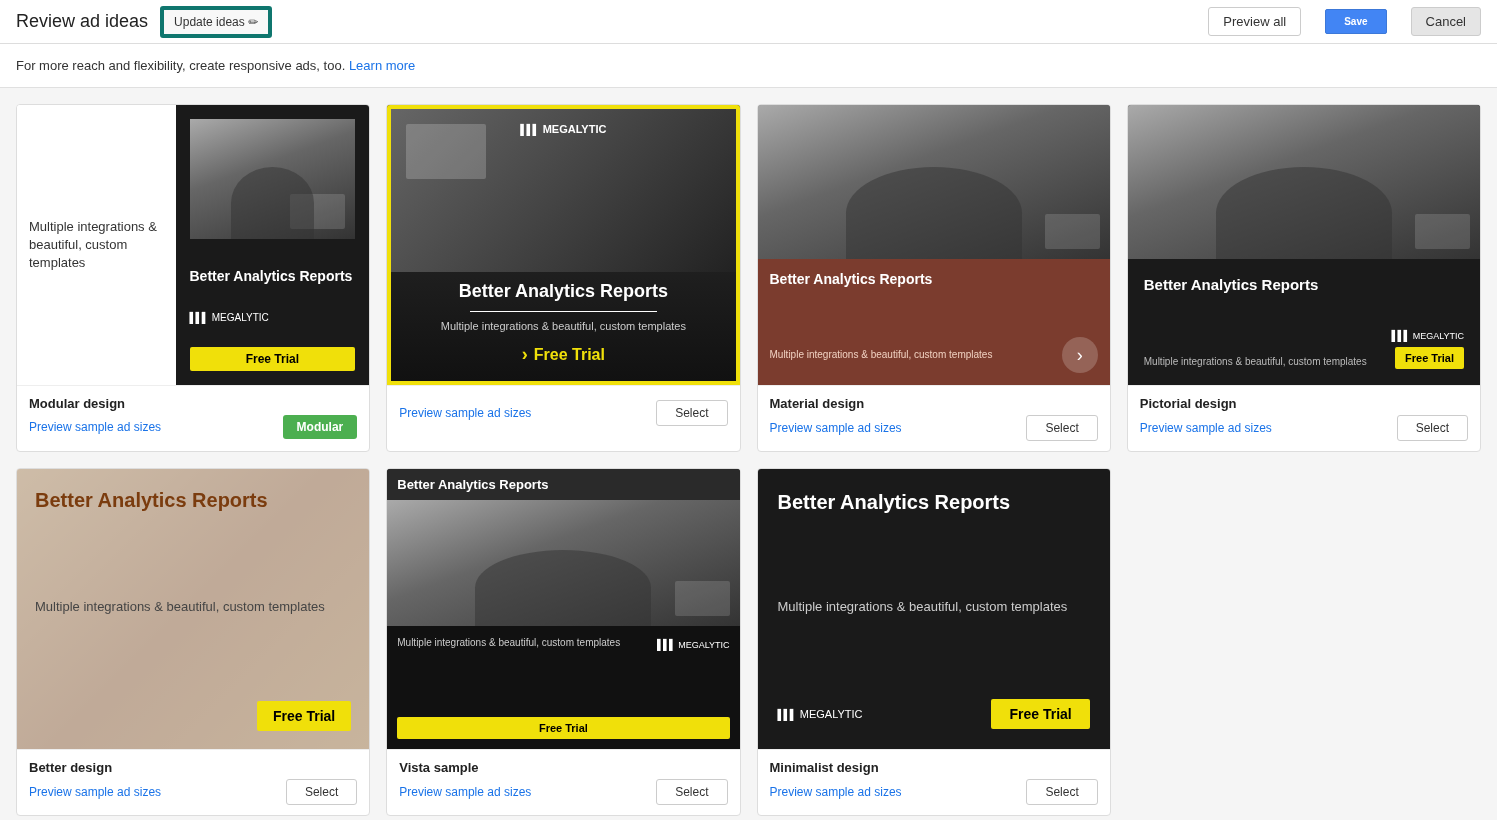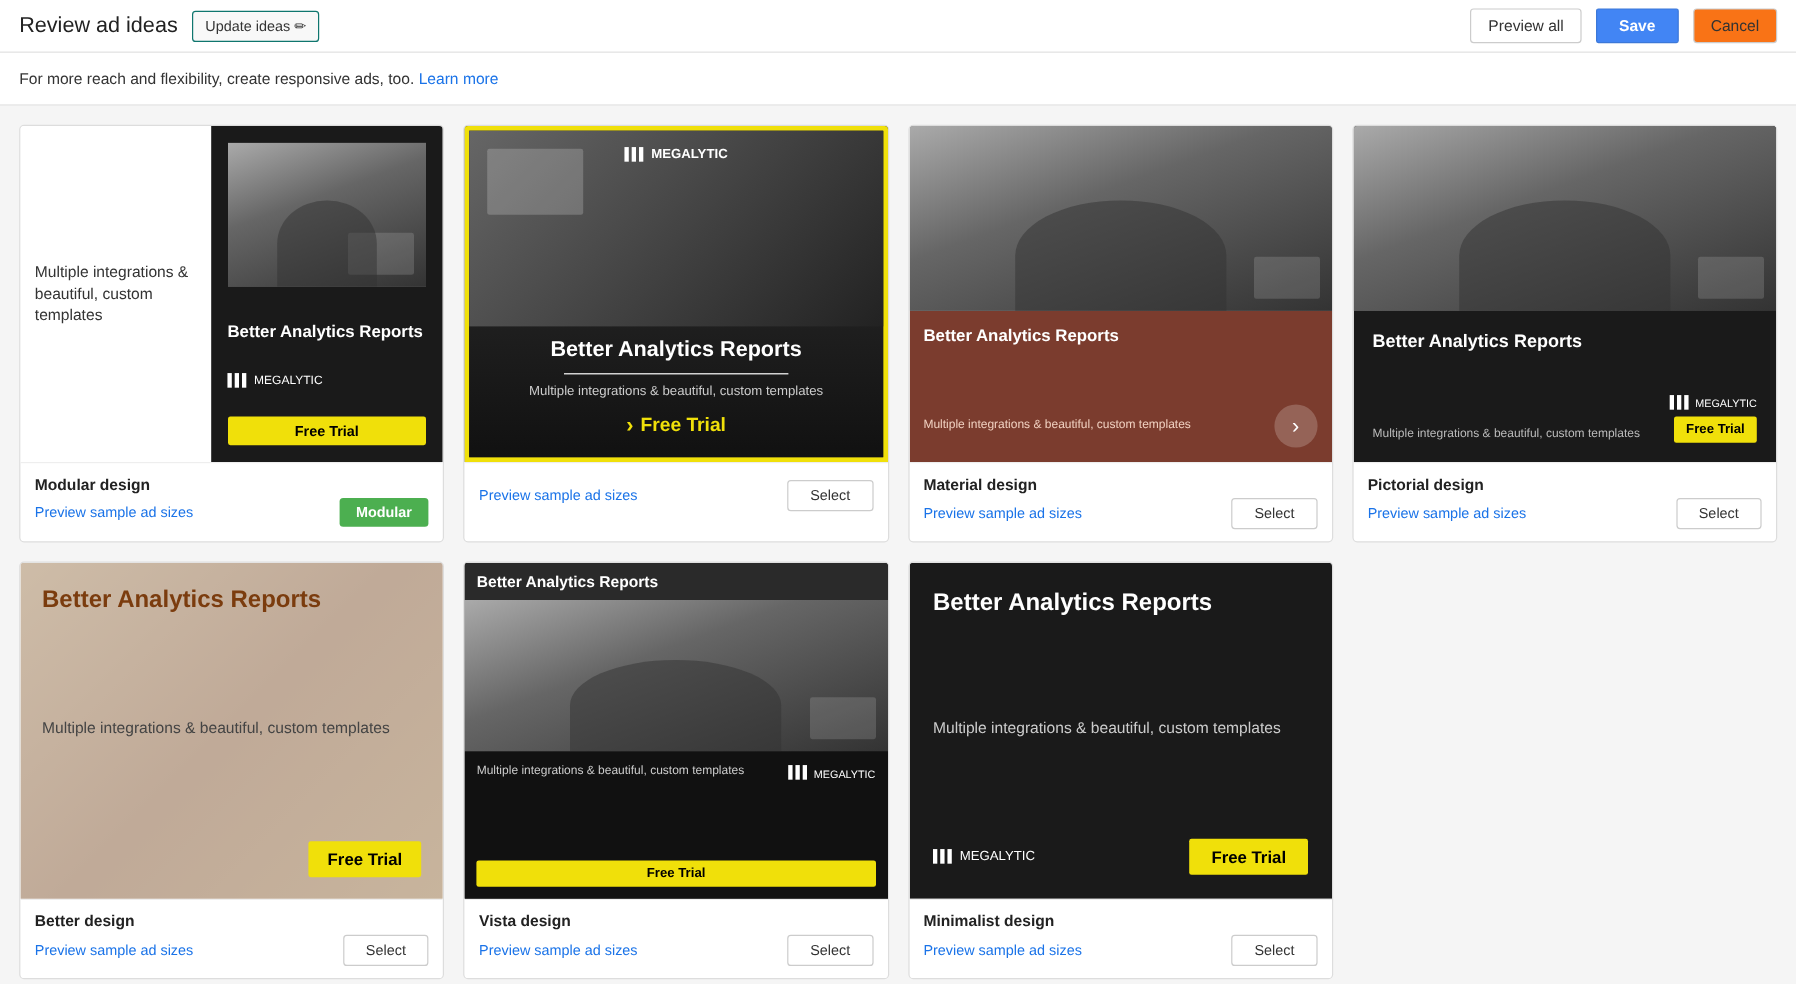--- a/index.html
+++ b/index.html
@@ -11,51 +11,51 @@
       align-items: center;
       justify-content: space-between;
       background: #fff;
       border-bottom: 1px solid #ddd;
       padding: 10px 16px;
       height: 44px;
     }
     .header-left { display: flex; align-items: center; gap: 12px; }
     .header-title { font-size: 18px; font-weight: 400; color: #222; }
     .update-ideas-btn {
-      border: 1px solid #0f766e;
+      border: 4px solid #0f766e;
       background: #f8f8f8;
       border-radius: 3px;
       padding: 5px 10px;
       font-size: 12px;
       cursor: pointer;
       color: #333;
     }
-    .header-right { display: flex; align-items: center; gap: 12px; }
+    .header-right { display: flex; align-items: center; gap: 24px; }
     .btn-preview-all {
       border: 1px solid #ccc;
       background: #fff;
       border-radius: 3px;
       padding: 6px 14px;
       font-size: 13px;
       cursor: pointer;
       color: #333;
     }
     .btn-save {
       border: 1px solid #3c78d8;
       background: #4285f4;
       border-radius: 2px;
       padding: 6px 18px;
-      font-size: 13px;
+      font-size: 10px;
       cursor: pointer;
       color: #fff;
       font-weight: bold;
     }
     .btn-cancel {
       border: 1px solid #ccc;
-      background: #f97316;
+      background: #e5e5e5;
       border-radius: 3px;
       padding: 6px 14px;
       font-size: 13px;
       cursor: pointer;
       color: #333;
     }
 
     
     .subheader {
       background: #fff;
@@ -759,21 +759,21 @@
               <div class="vista-logo">
                 <span class="bar-icon">▌▌▌</span>
                 <span>MEGALYTIC</span>
               </div>
             </div>
             <div class="vista-cta">Free Trial</div>
           </div>
         </div>
       </div>
       <div class="card-footer">
-        <div class="design-name">Vista design</div>
+        <div class="design-name">Vista sample</div>
         <div class="card-actions">
           <a href="#" class="preview-link">Preview sample ad sizes</a>
           <button class="btn-select">Select</button>
         </div>
       </div>
     </div>
 
     <div class="ad-card">
       <div class="ad-preview">
         <div class="minimalist-ad">

